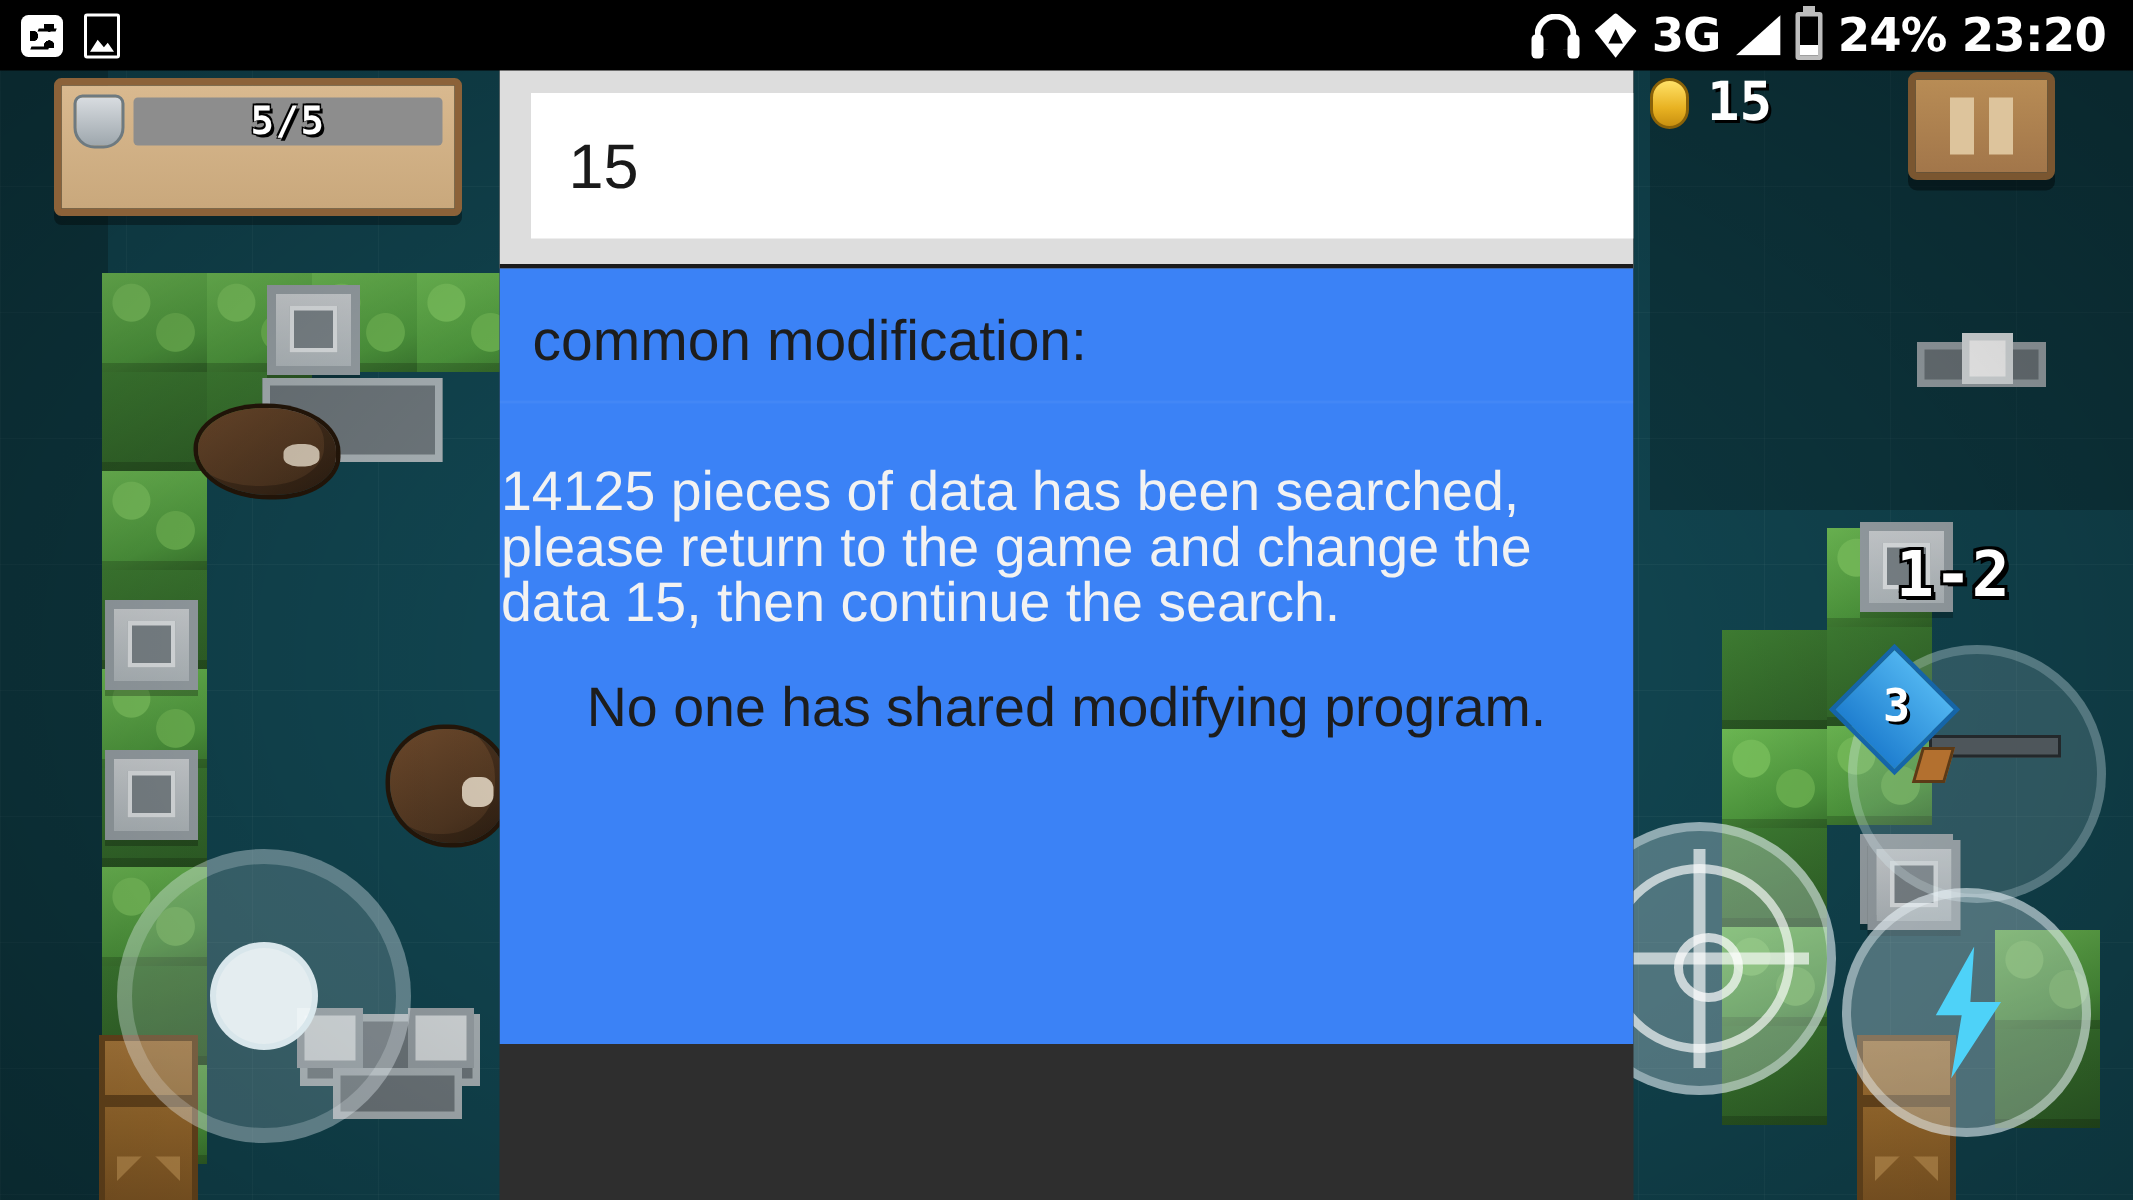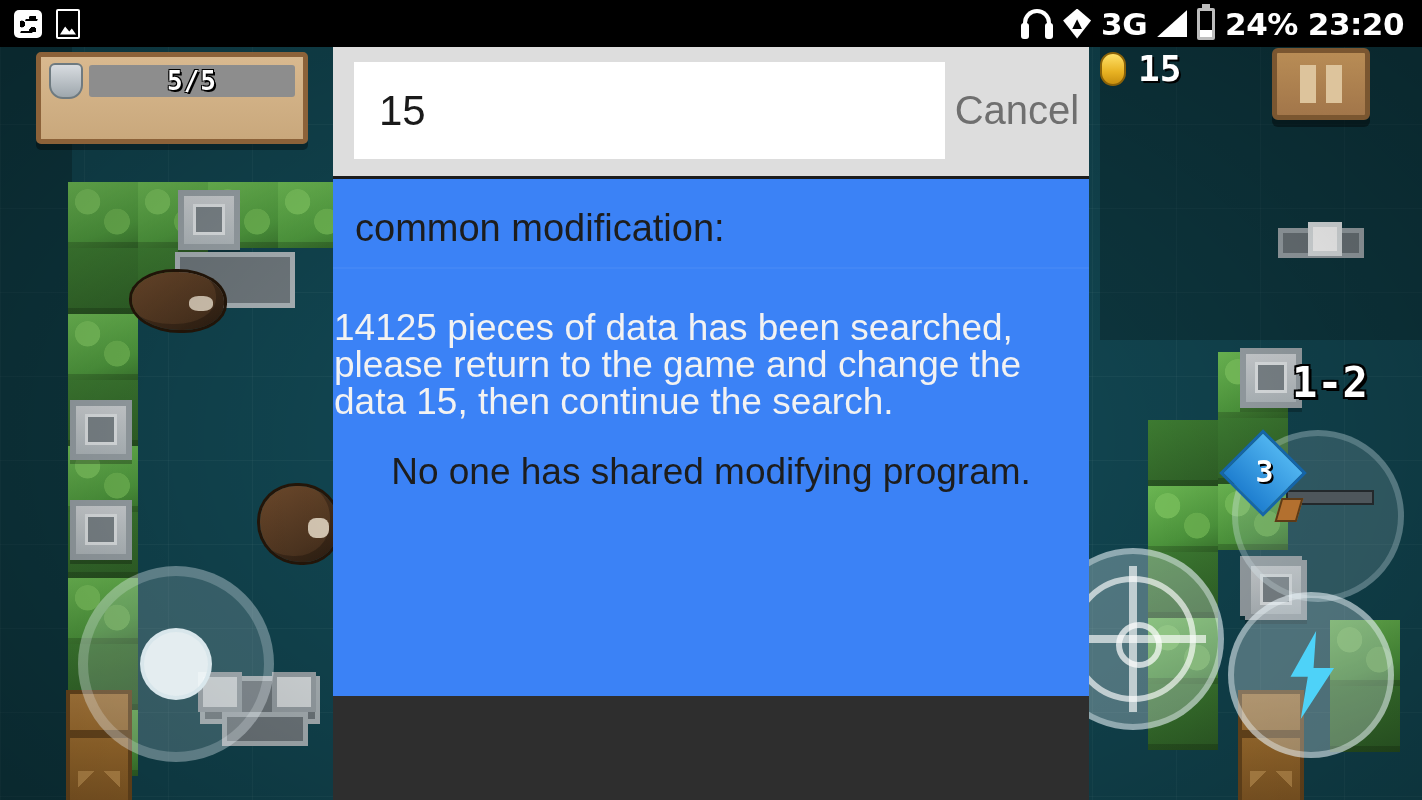--- a/index.html
+++ b/index.html
@@ -207,21 +207,21 @@
     box-shadow: 0 7px 0 rgba(0,0,0,0.4);
     box-sizing: border-box;
     display: flex; align-items: center; justify-content: center; gap: 10px;
   }
   .pause-btn i {
     display:block; width: 16px; height: 38px;
     background:#ddc49c;
   }
   .stage-label {
     position: absolute;
-    left: 1292px; top: 358px;
+    left: 1264px; top: 358px;
     color:#fff;
     font-family:"DejaVu Sans Mono", monospace;
     font-size: 42px; font-weight:bold;
     text-shadow: 3px 3px 0 #000, -2px -2px 0 #000, 2px -2px 0 #000, -2px 2px 0 #000;
   }
   .key-diamond {
     position: absolute;
     left: 1232px; top: 442px;
     width: 56px; height: 56px;
     background: linear-gradient(180deg,#4fb3ef 0%, #1f7fd0 100%);
@@ -714,21 +714,20 @@
     <div id="joystick">
       <div class="knob"></div>
     </div>
   </div>
 
   <div id="overlay-panel">
 
 
     <div id="search-row">
       <input id="search-input" type="text" value="15" style="">
-      <div id="cancel-button">Cancel</div>
     </div>
 
     <div id="result-body">
       <div id="section-label">common modification:</div>
       <div id="divider"></div>
       <div id="result-message">14125 pieces of data has been searched, please return to the game and change the data 15, then continue the search.</div>
       <div id="no-share-text">No one has shared modifying program.</div>
 
     </div>
   </div>

